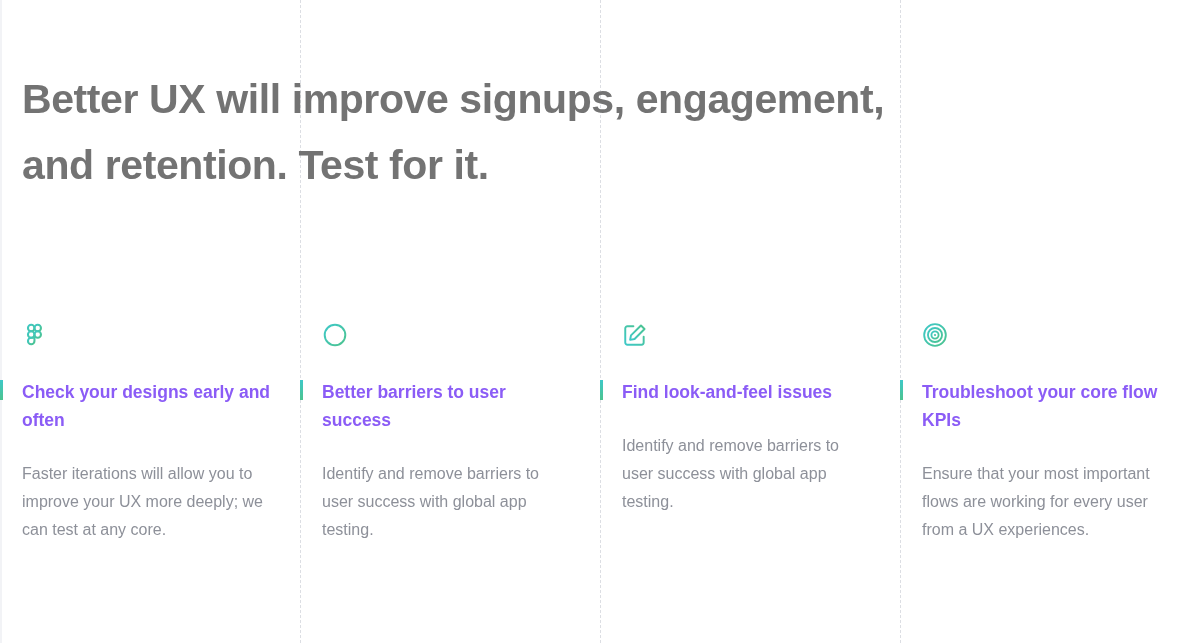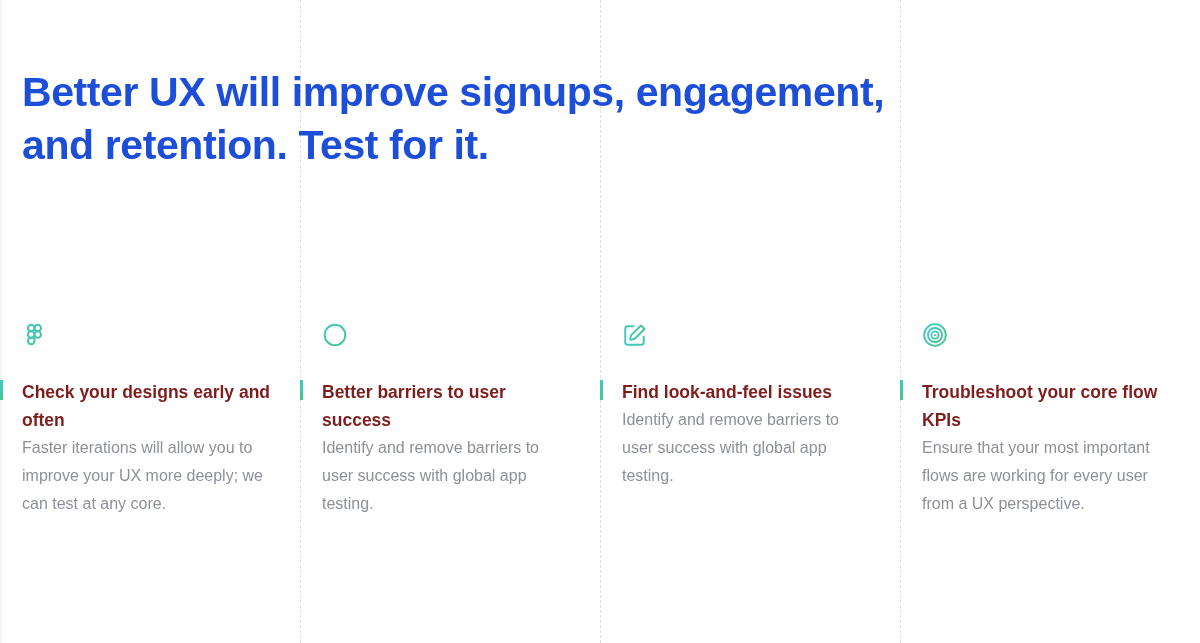--- a/index.html
+++ b/index.html
@@ -39,24 +39,24 @@
   .col-divider.d2 { left: 600px; }
   .col-divider.d3 { left: 900px; }
 
   
   .headline {
     position: absolute;
     left: 22px;
     top: 66px;
     width: 870px;
     font-size: 41px;
-    line-height: 53px;
+    line-height: 66px;
     font-weight: 700;
     letter-spacing: -0.4px;
-    color: #1d4ed8;
+    color: #737373;
     font-family: "Liberation Sans Narrow", "Liberation Sans", sans-serif;
     font-stretch: condensed;
   }
 
   
   .intro {
     position: absolute;
     left: 22px;
     top: 227px;
     width: 860px;
@@ -102,26 +102,27 @@
     top: 2px;
     width: 3px;
     height: 20px;
     background: linear-gradient(180deg, #3ec8c8 0%, #4cc38f 100%);
   }
 
   .feature-title {
     font-size: 17.5px;
     line-height: 28px;
     font-weight: 700;
-    color: #7f1d1d;
+    color: #8b5cf6;
     font-family: "Liberation Sans Narrow", "Liberation Sans", sans-serif;
     font-stretch: condensed;
   }
 
   .feature-body {
+    margin-top: 26px;
     font-size: 16px;
     line-height: 28px;
     color: #8d9099;
     font-family: "Liberation Sans Narrow", "Liberation Sans", sans-serif;
     font-stretch: condensed;
   }
 </style>
 </head>
 <body>
 
@@ -222,17 +223,17 @@
             <circle cx="12" cy="12" r="6.5"></circle>
             <circle cx="12" cy="12" r="3.3"></circle>
             <circle cx="12" cy="12" r="1" fill="url(#g4)" stroke="none"></circle>
           </g>
         </svg>
       </span>
       <div class="feature-title-wrap">
         <span class="accent-bar"></span>
         <div class="feature-title">Troubleshoot your core flow KPIs</div>
       </div>
-      <p class="feature-body">Ensure that your most important flows are working for every user from a UX perspective.</p>
+      <p class="feature-body">Ensure that your most important flows are working for every user from a UX experiences.</p>
     </div>
 
   </div>
 </div>
 
 </body></html>

